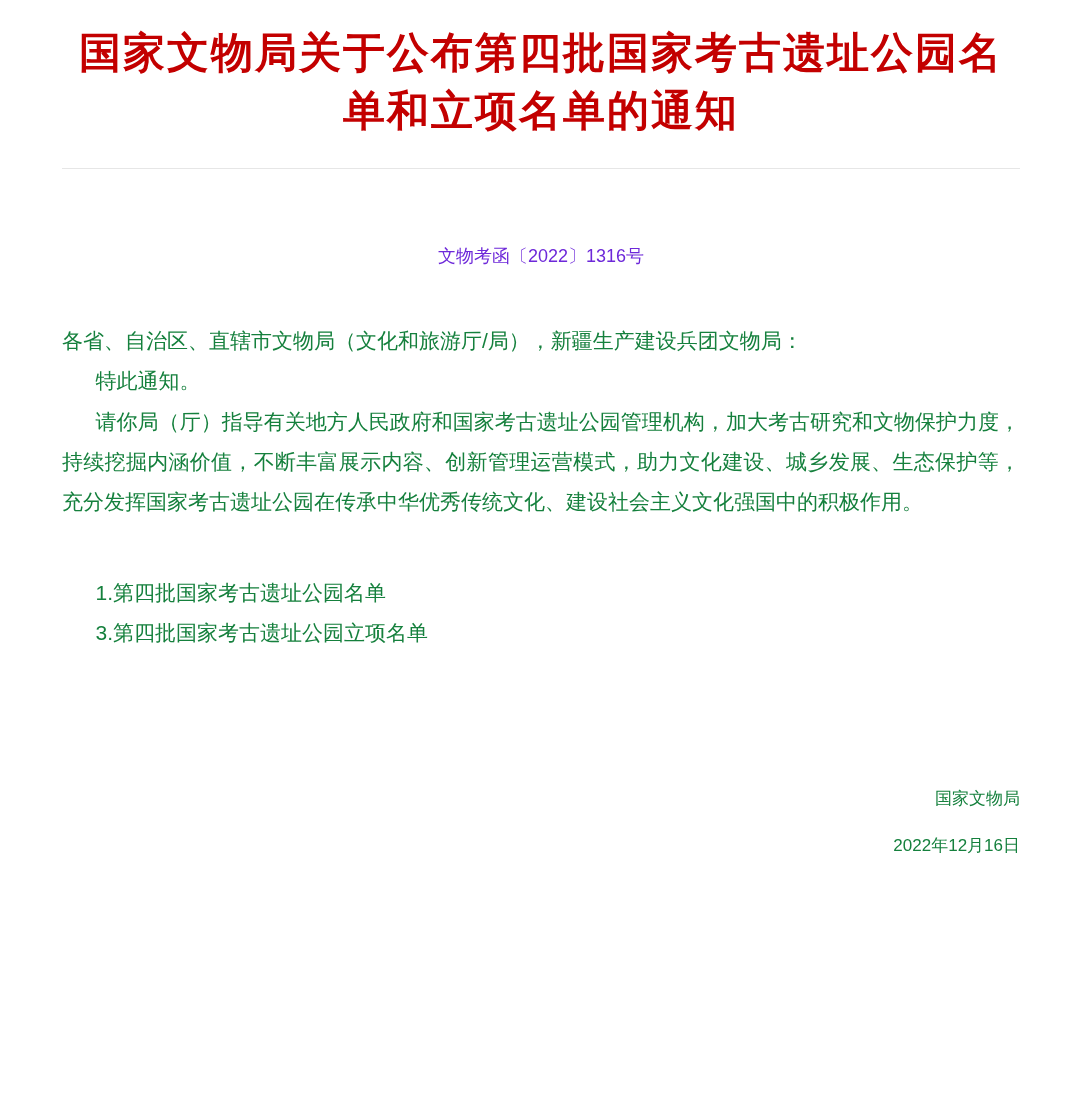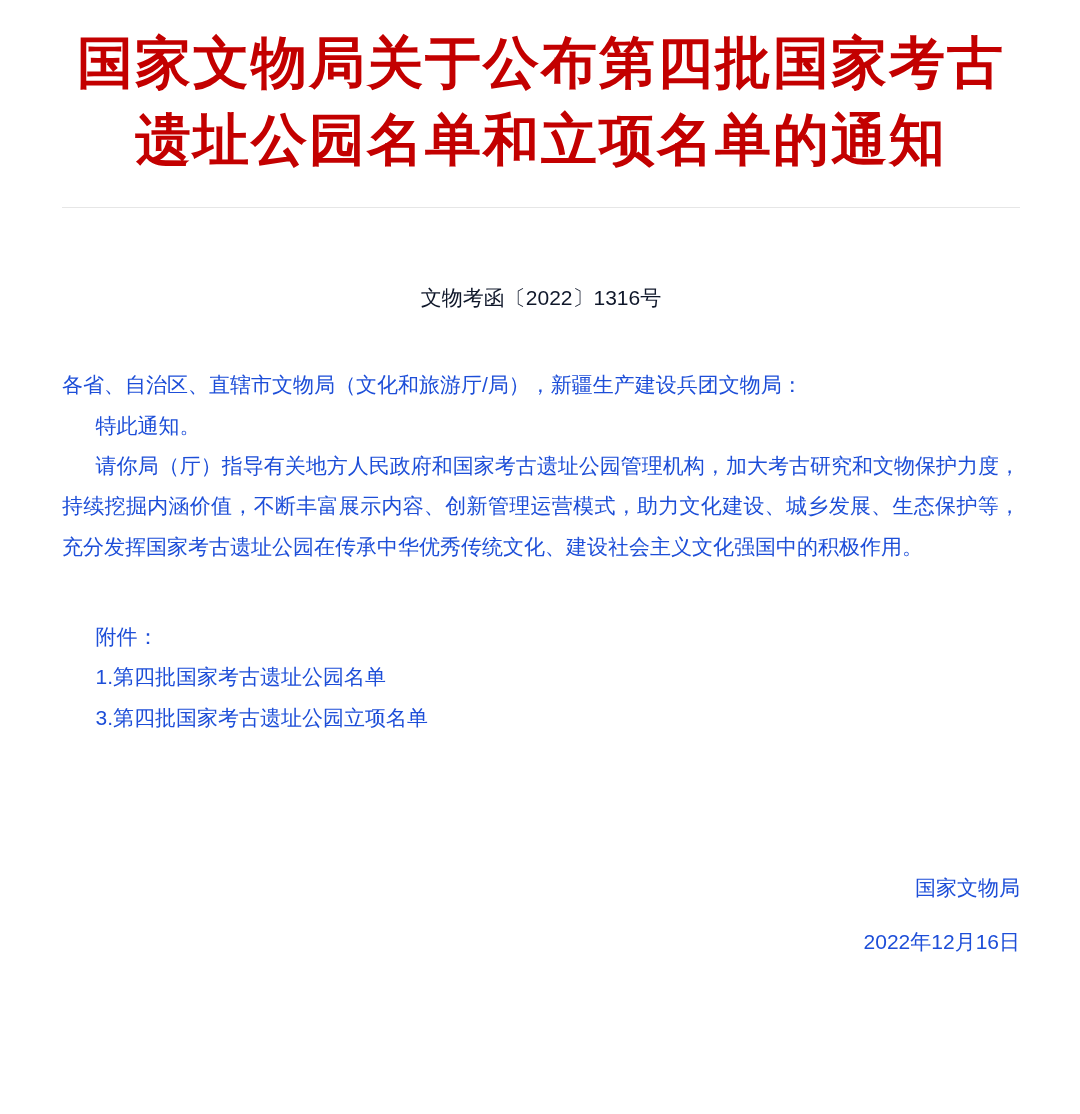--- a/index.html
+++ b/index.html
@@ -17,61 +17,61 @@
     .page {
       box-sizing: border-box;
       width: 1080px;
       min-height: 1114px;
       padding: 24px 60px 30px 62px;
       background: #ffffff;
     }
     .doc-title {
       margin: 0 0 28px 0;
       color: #c30000;
-      font-size: 56px;
+      font-size: 42px;
       font-weight: 700;
       line-height: 1.38;
       text-align: center;
       letter-spacing: 2px;
     }
     .divider {
       border: none;
       border-top: 1px solid #e6e6e6;
       margin: 0;
       height: 0;
     }
     .doc-number {
       margin: 70px 0 48px 0;
       text-align: center;
-      font-size: 21px;
+      font-size: 18px;
       line-height: 1.9;
-      color: #0f172a;
+      color: #6d28d9;
     }
     .body-text {
       font-size: 21px;
       line-height: 1.92;
       text-align: justify;
-      color: #1d4ed8;
+      color: #15803d;
     }
     .body-text p {
       margin: 0;
     }
     .para {
       text-indent: 1.6em;
     }
     .salutation {
       text-indent: 0;
     }
     .attachments {
       margin-top: 50px;
     }
     .signature {
       margin-top: 130px;
       text-align: right;
-      font-size: 21px;
+      font-size: 17px;
       line-height: 1.9;
       padding-right: 0;
     }
     .signature p {
       margin: 0;
     }
     .signature .sig-date {
       margin-top: 14px;
       text-align: right;
     }
@@ -90,21 +90,20 @@
   <div class="body-text">
 
     <p class="salutation">各省、自治区、直辖市文物局（文化和旅游厅/局），新疆生产建设兵团文物局：</p>
 
 
     <p class="para">特此通知。</p>
 
     <p class="para">请你局（厅）指导有关地方人民政府和国家考古遗址公园管理机构，加大考古研究和文物保护力度，持续挖掘内涵价值，不断丰富展示内容、创新管理运营模式，助力文化建设、城乡发展、生态保护等，充分发挥国家考古遗址公园在传承中华优秀传统文化、建设社会主义文化强国中的积极作用。</p>
 
     <div class="attachments">
-      <p class="para">附件：</p>
       <p class="para">1.第四批国家考古遗址公园名单</p>
       <p class="para">3.第四批国家考古遗址公园立项名单</p>
     </div>
 
     <div class="signature">
       <p class="sig-org">国家文物局</p>
       <p class="sig-date">2022年12月16日</p>
     </div>
 
   </div>

